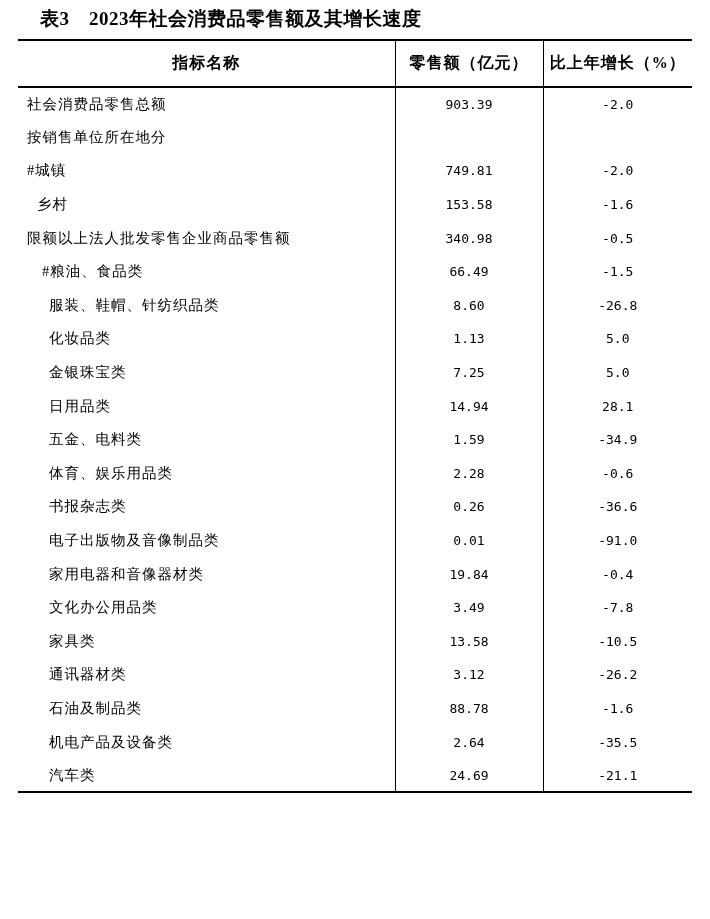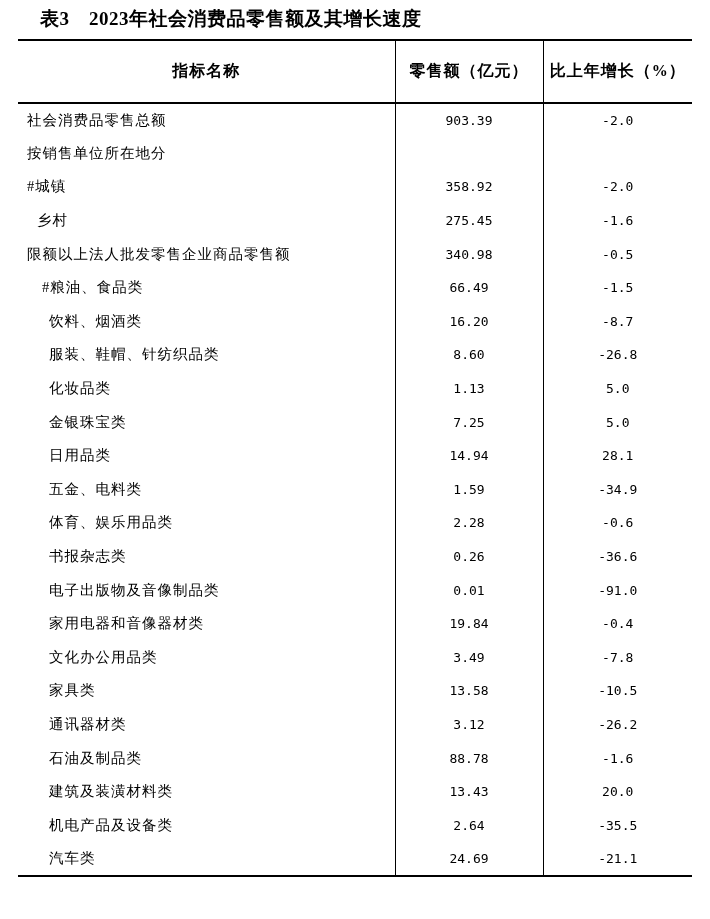--- a/index.html
+++ b/index.html
@@ -32,21 +32,21 @@
     border-collapse: collapse;
     table-layout: fixed;
     border-top: 2.5px solid #000;
     border-bottom: 2.5px solid #000;
   }
   col.col-indicator { width: 377px; }
   col.col-retail    { width: 148px; }
   col.col-growth    { width: 149px; }
 
   thead th {
-    height: 63px;
+    height: 47px;
     border-bottom: 2px solid #000;
     font-weight: bold;
     font-size: 16px;
     letter-spacing: 1px;
     vertical-align: middle;
   }
   th.c2, th.c3, td.c2, td.c3 {
     border-left: 1.5px solid #000;
   }
   tbody td {
@@ -95,44 +95,39 @@
     <td class="c2">903.39</td>
     <td class="c3">-2.0</td>
   </tr>
         <tr>
     <td class="c1 indent-0">按销售单位所在地分</td>
     <td class="c2"></td>
     <td class="c3"></td>
   </tr>
         <tr>
     <td class="c1 indent-0">#城镇</td>
-    <td class="c2">358.92</td>
+    <td class="c2">749.81</td>
     <td class="c3">-2.0</td>
   </tr>
         <tr>
     <td class="c1 indent-1">乡村</td>
-    <td class="c2">275.45</td>
+    <td class="c2">153.58</td>
     <td class="c3">-1.6</td>
   </tr>
         <tr>
     <td class="c1 indent-0">限额以上法人批发零售企业商品零售额</td>
     <td class="c2">340.98</td>
     <td class="c3">-0.5</td>
   </tr>
         <tr>
     <td class="c1 indent-2">#粮油、食品类</td>
     <td class="c2">66.49</td>
     <td class="c3">-1.5</td>
   </tr>
         <tr>
-    <td class="c1 indent-3">饮料、烟酒类</td>
-    <td class="c2">16.20</td>
-    <td class="c3">-8.7</td>
-  </tr>
-        <tr>
     <td class="c1 indent-3">服装、鞋帽、针纺织品类</td>
     <td class="c2">8.60</td>
     <td class="c3">-26.8</td>
   </tr>
         <tr>
     <td class="c1 indent-3">化妆品类</td>
     <td class="c2">1.13</td>
     <td class="c3">5.0</td>
   </tr>
         <tr>
@@ -184,25 +179,20 @@
     <td class="c1 indent-3">通讯器材类</td>
     <td class="c2">3.12</td>
     <td class="c3">-26.2</td>
   </tr>
         <tr>
     <td class="c1 indent-3">石油及制品类</td>
     <td class="c2">88.78</td>
     <td class="c3">-1.6</td>
   </tr>
         <tr>
-    <td class="c1 indent-3">建筑及装潢材料类</td>
-    <td class="c2">13.43</td>
-    <td class="c3">20.0</td>
-  </tr>
-        <tr>
     <td class="c1 indent-3">机电产品及设备类</td>
     <td class="c2">2.64</td>
     <td class="c3">-35.5</td>
   </tr>
         <tr>
     <td class="c1 indent-3">汽车类</td>
     <td class="c2">24.69</td>
     <td class="c3">-21.1</td>
   </tr>
       </tbody>

